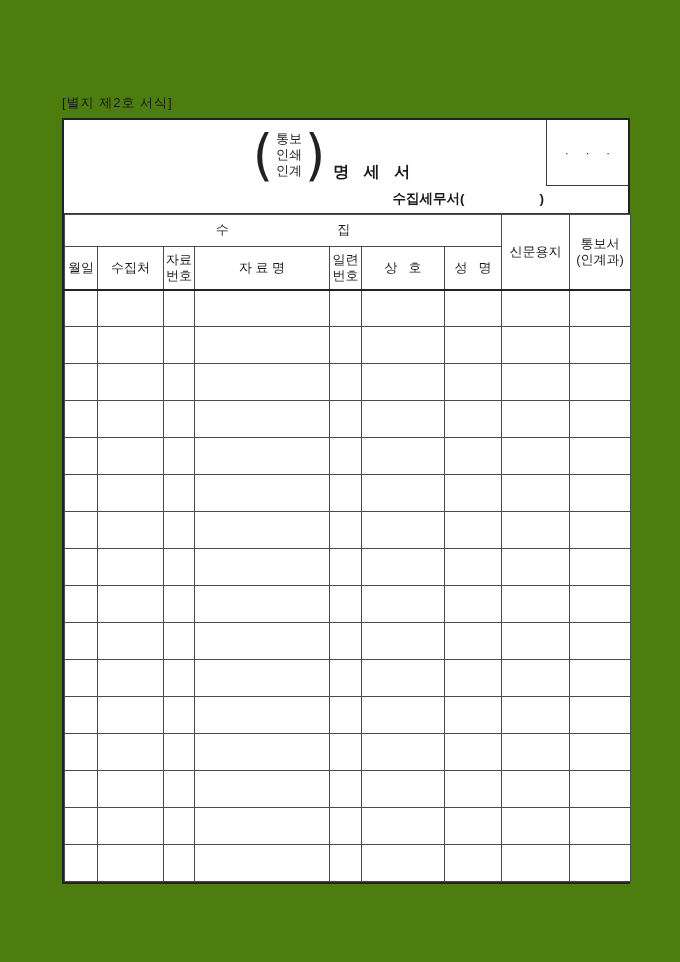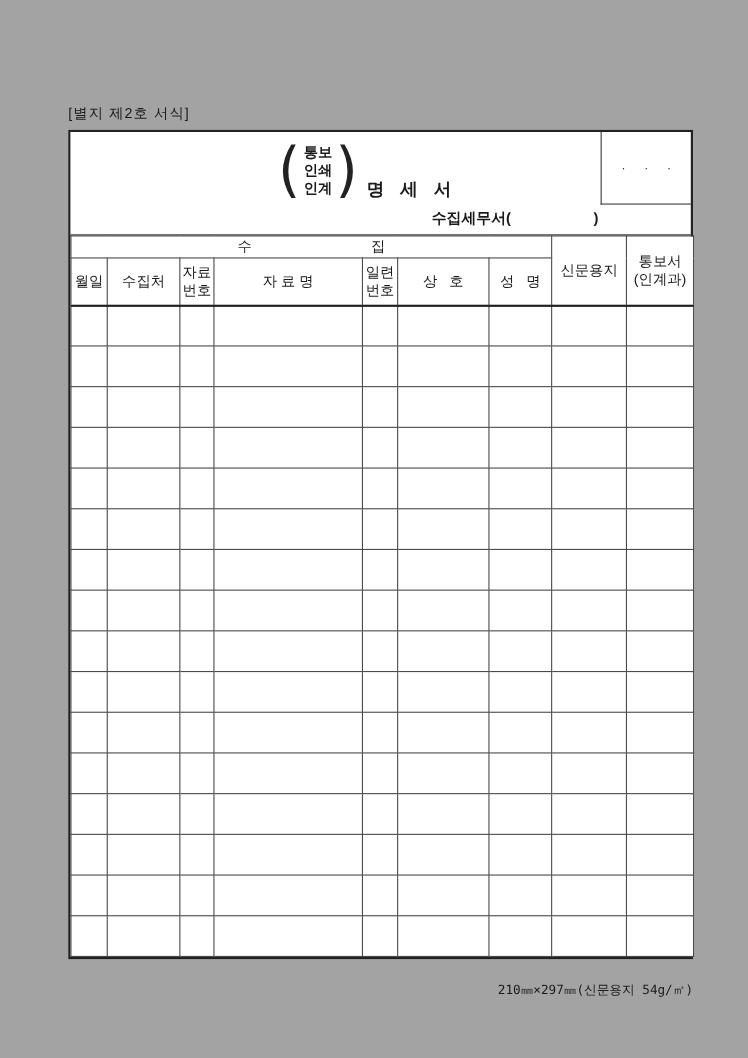--- a/index.html
+++ b/index.html
@@ -5,21 +5,21 @@
   * { margin: 0; padding: 0; box-sizing: border-box; }
   html, body {
     background: #ffffff;
     font-family: "Liberation Sans", "DejaVu Sans", sans-serif;
     color: #1a1a1a;
   }
   .page {
     position: relative;
     width: 680px;
     height: 962px;
-    background: #a3a3a3;
+    background: #4d7c0f;
     overflow: hidden;
   }
   .doc-label {
     position: absolute;
     left: 62px;
     top: 94px;
     font-size: 13px;
     letter-spacing: 1px;
     white-space: pre;
   }
@@ -60,21 +60,21 @@
     font-weight: 400;
     line-height: 1;
     transform: scaleY(1.05);
     font-family: "DejaVu Sans", sans-serif;
     color: #222;
   }
   .options {
     display: flex;
     flex-direction: column;
     align-items: flex-start;
-    font-weight: bold;
+    font-weight: normal;
     font-size: 13px;
     line-height: 16px;
     margin: 0 3px;
     white-space: pre;
   }
   .office-line {
     position: absolute;
     right: 84px;
     bottom: 5px;
     font-size: 13.5px;
@@ -111,21 +111,21 @@
     text-align: center;
     vertical-align: middle;
     font-weight: normal;
     background: #fff;
   }
   table.grid thead th {
     font-size: 13px;
     white-space: pre;
     line-height: 1.25;
   }
-  tr.group-row th { height: 20px; }
+  tr.group-row th { height: 32px; }
   tr.colhead-row th { height: 43px; }
   table.grid thead { border-bottom: 2px solid #222; }
   tbody td { height: 37px; }
   .footer-note {
     position: absolute;
     right: 50px;
     top: 893px;
     font-family: "DejaVu Sans Mono", "Liberation Mono", monospace;
     font-size: 11.5px;
     white-space: pre;
@@ -364,15 +364,14 @@
             <td></td>
             <td></td>
             <td></td>
             <td></td>
           </tr>
         </tbody>
     </table>
 
   </div>
 
-  <div class="footer-note">210㎜×297㎜(신문용지 54g/㎡)</div>
 
 </div>
 
 </body></html>

